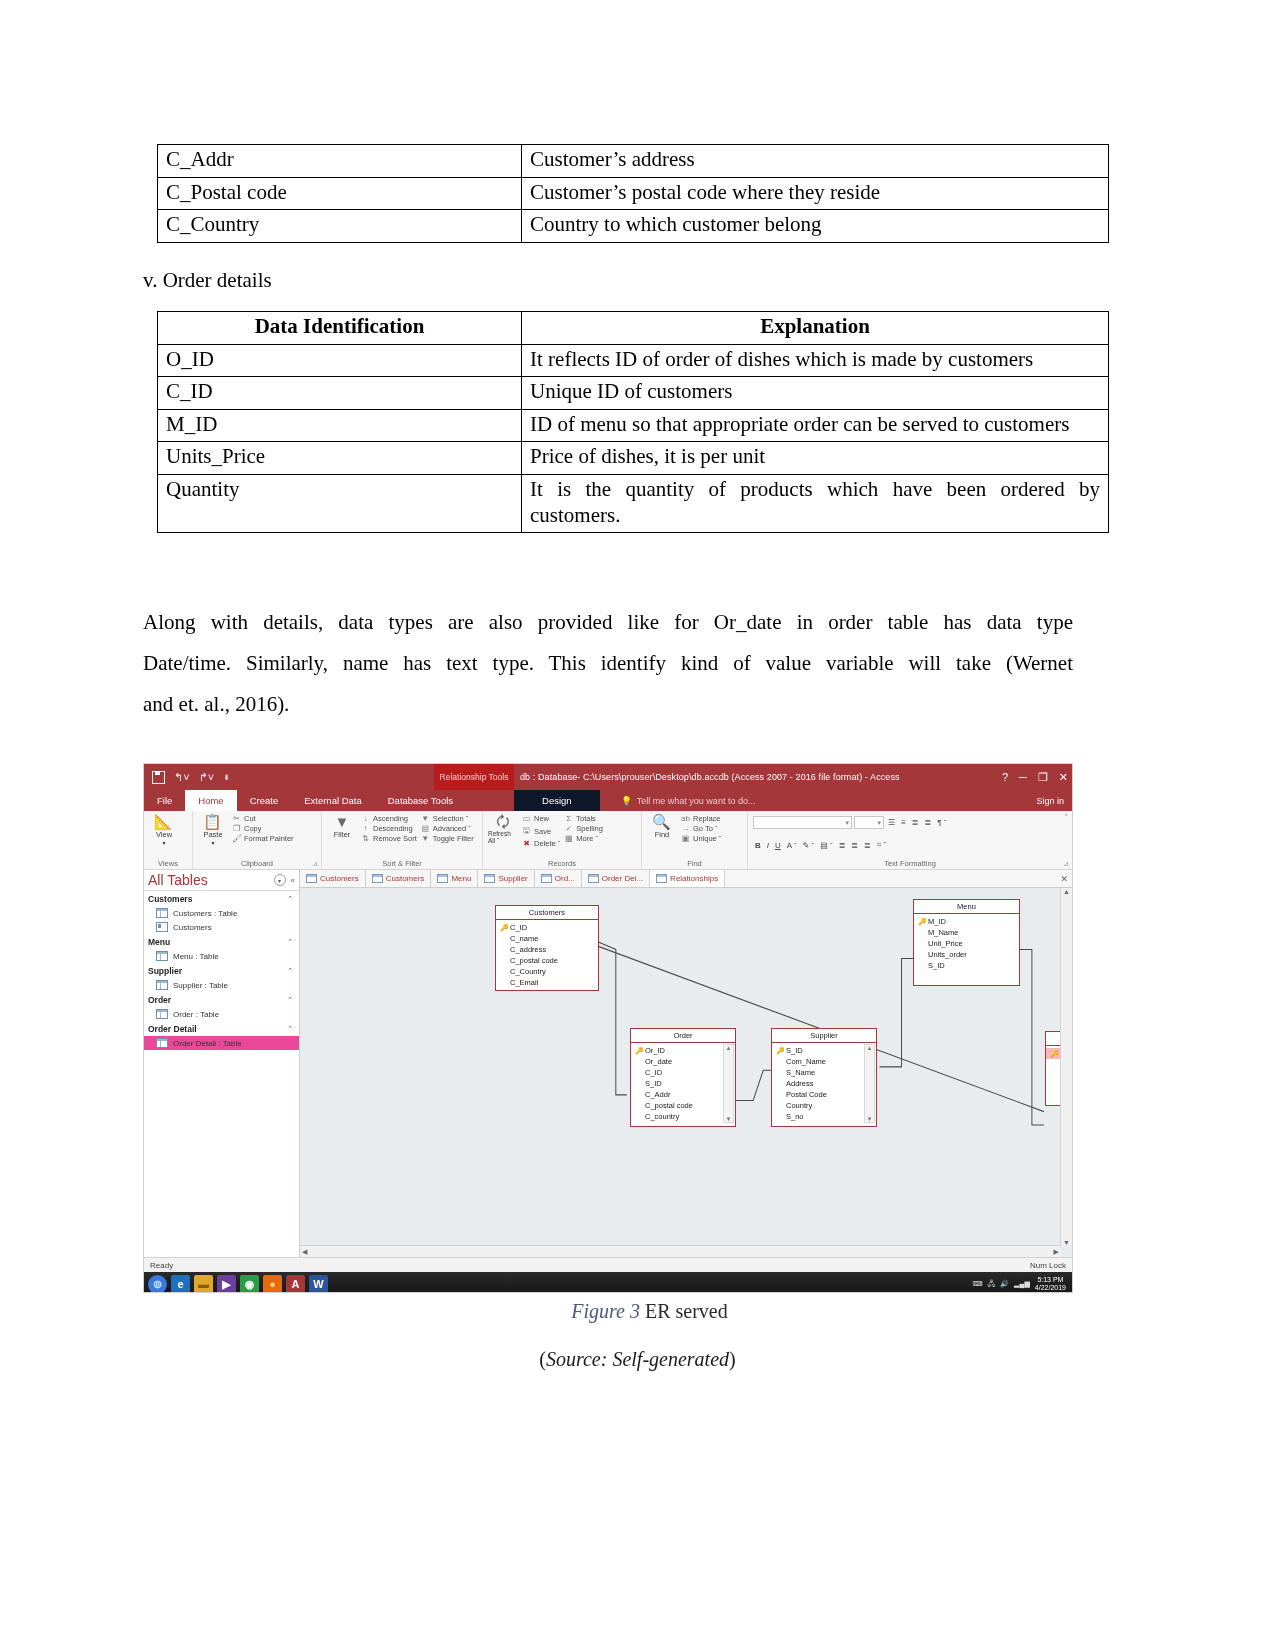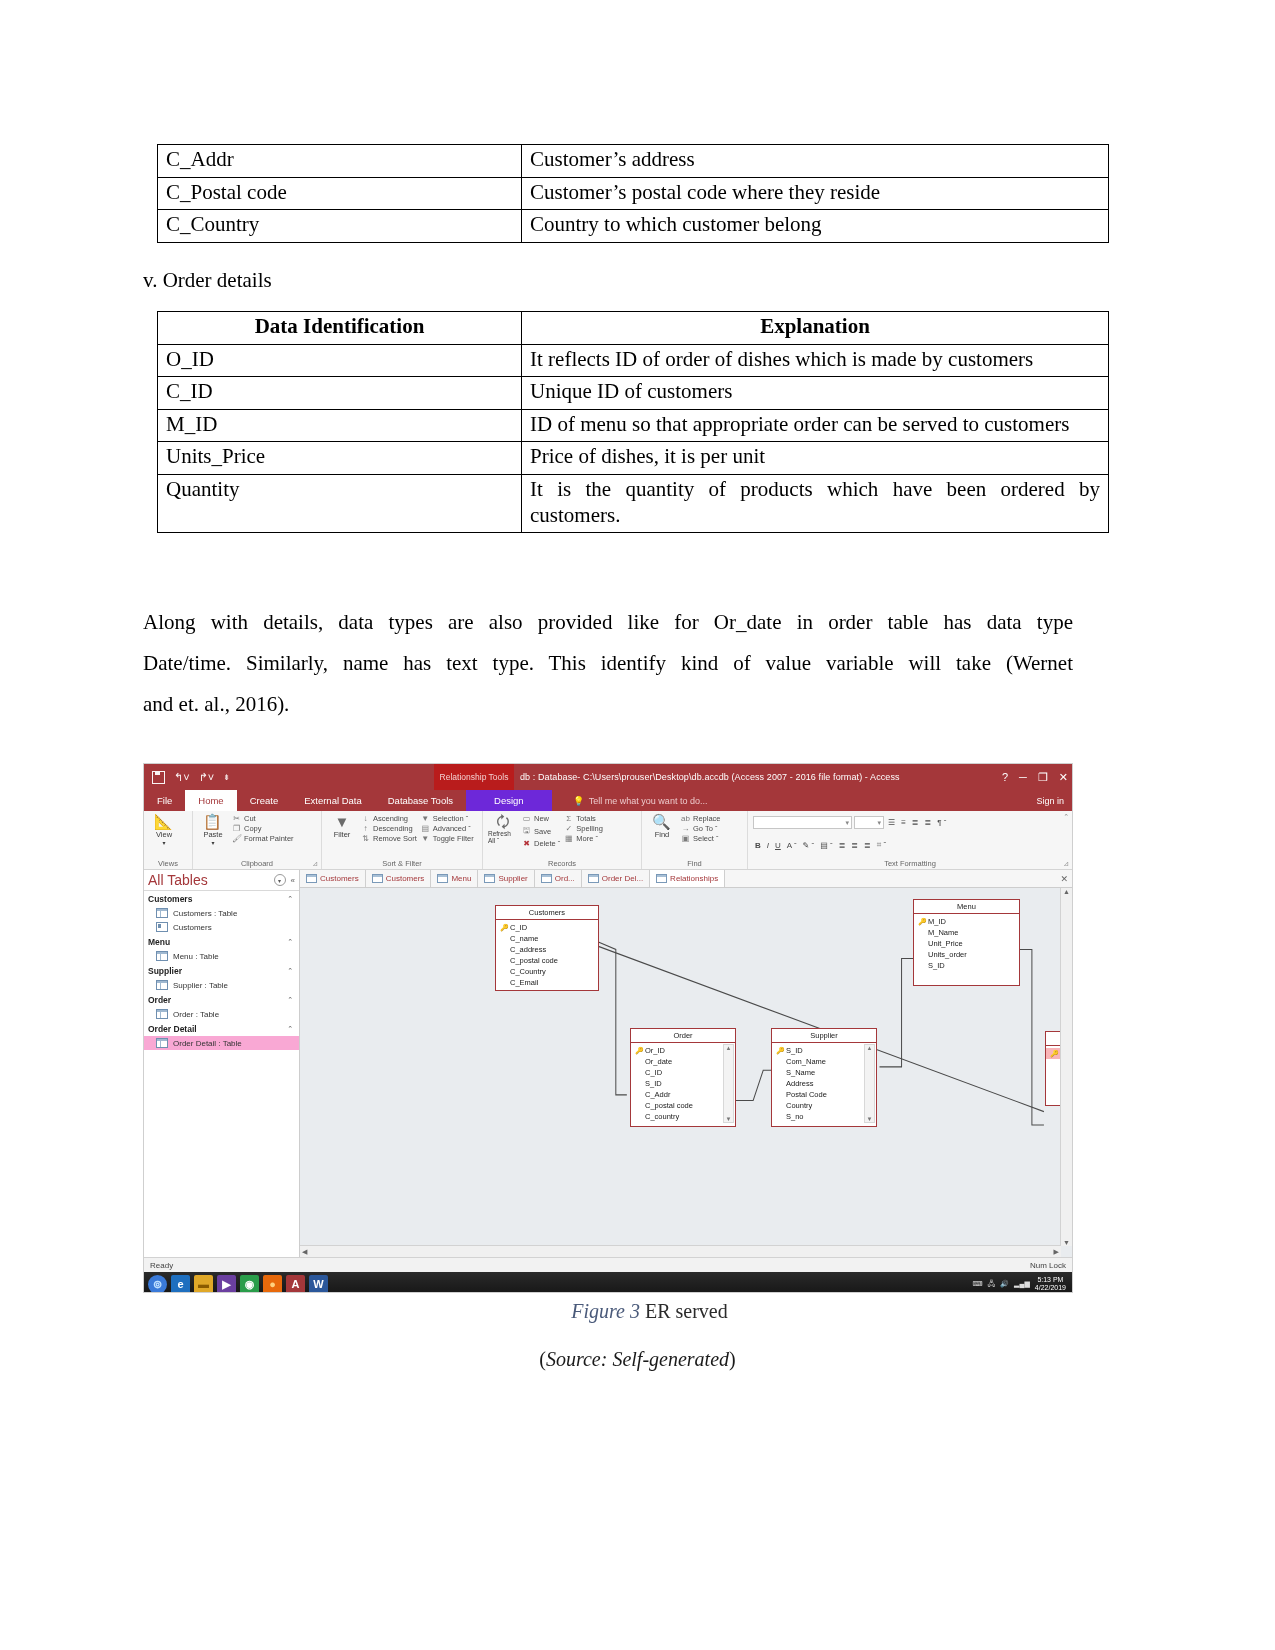--- a/index.html
+++ b/index.html
@@ -129,22 +129,23 @@
     color: #fff;
   }
   .tabbar .tab {
     padding: 0 13px;
     display: flex; align-items: center;
   }
   .tabbar .tab.active {
     background: #fff; color: #a4373a;
   }
   .tabbar .tab.ctx {
-    background: #6d28d9;
+    background: #0f172a;
     padding: 0 28px;
+    margin-left: 48px;
   }
   .tellme {
     margin-left: 22px;
     display: flex; align-items: center; gap: 4px;
     color: #edc9cb; font-size: 9px;
   }
   .bulb { color: #ffd24d; font-size: 9px; }
   .signin {
     position: absolute; right: 8px; top: 0; height: 21px;
     display: flex; align-items: center; font-size: 9px; color: #fff;
@@ -234,21 +235,21 @@
   .navgroup {
     display: flex; align-items: center; justify-content: space-between;
     font-weight: bold; font-size: 8.5px; padding: 3px 6px 2px 4px;
     color: #1f1f1f;
   }
   .navgroup .chev { font-size: 7px; color: #555; font-weight: normal; }
   .navitem {
     display: flex; align-items: center; gap: 5px;
     padding: 2px 4px 2px 12px; font-size: 8px; color: #333;
   }
-  .navitem.sel { background: #f9a8d4; }
+  .navitem.sel { background: #ec4899; }
   .tbl-ico {
     width: 10px; height: 8px; border: 1px solid #6f8fb0; background: #fff;
     position: relative; flex: none;
   }
   .tbl-ico::before {
     content:""; position:absolute; left:0; top:0; right:0; height:2px; background:#9fb8d0;
   }
   .tbl-ico::after {
     content:""; position:absolute; left:3px; top:2px; bottom:0; width:1px; background:#9fb8d0;
   }
@@ -609,21 +610,21 @@
             <div class="smallbtn">
               <span class="ic">ab</span>
               <span>Replace</span>
             </div>
             <div class="smallbtn">
               <span class="ic">→</span>
               <span>Go To ˇ</span>
             </div>
             <div class="smallbtn">
               <span class="ic">▣</span>
-              <span>Select ˇ</span>
+              <span>Unique ˇ</span>
             </div>
           </div>
         </div>
         <div class="gname">Find</div>
       </div>
 
       <div class="rgroup" style="flex:1;border-right:none;">
         <div class="fontrow">
           <div class="combo" style="width:95px;">
               <span></span>

